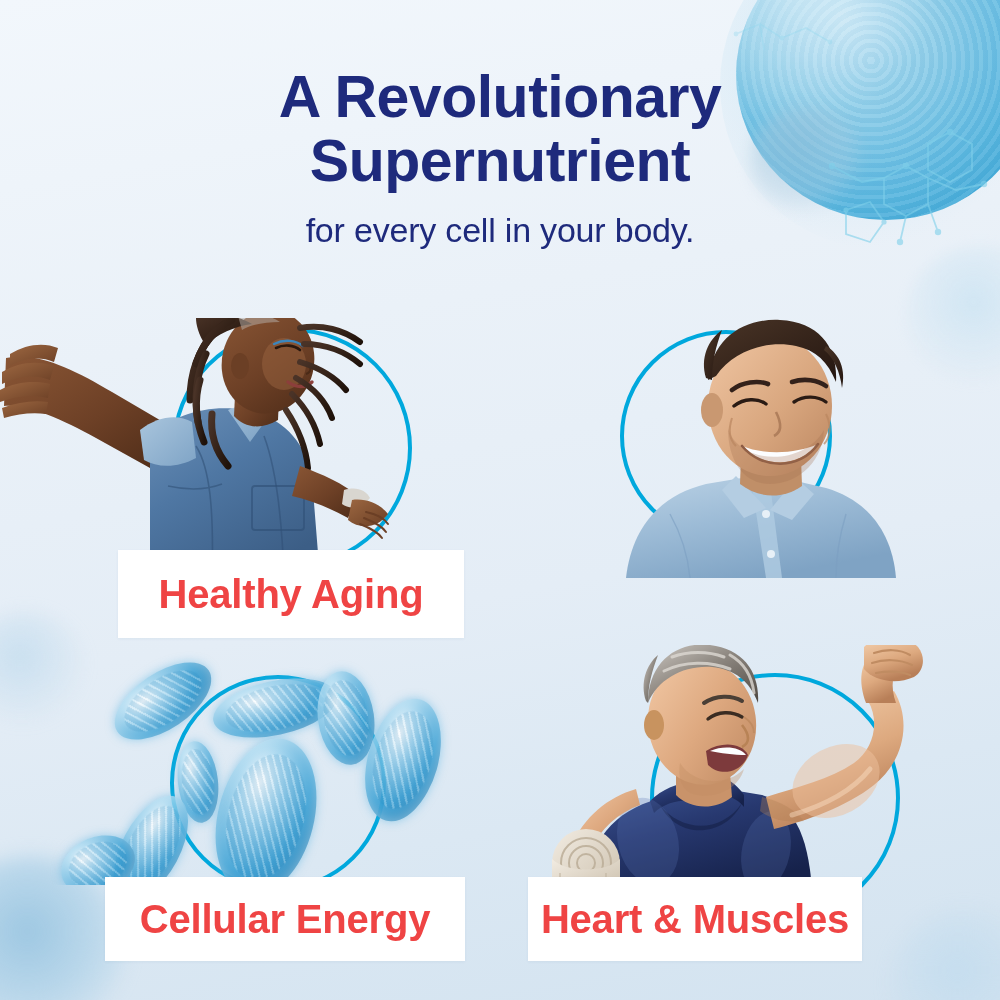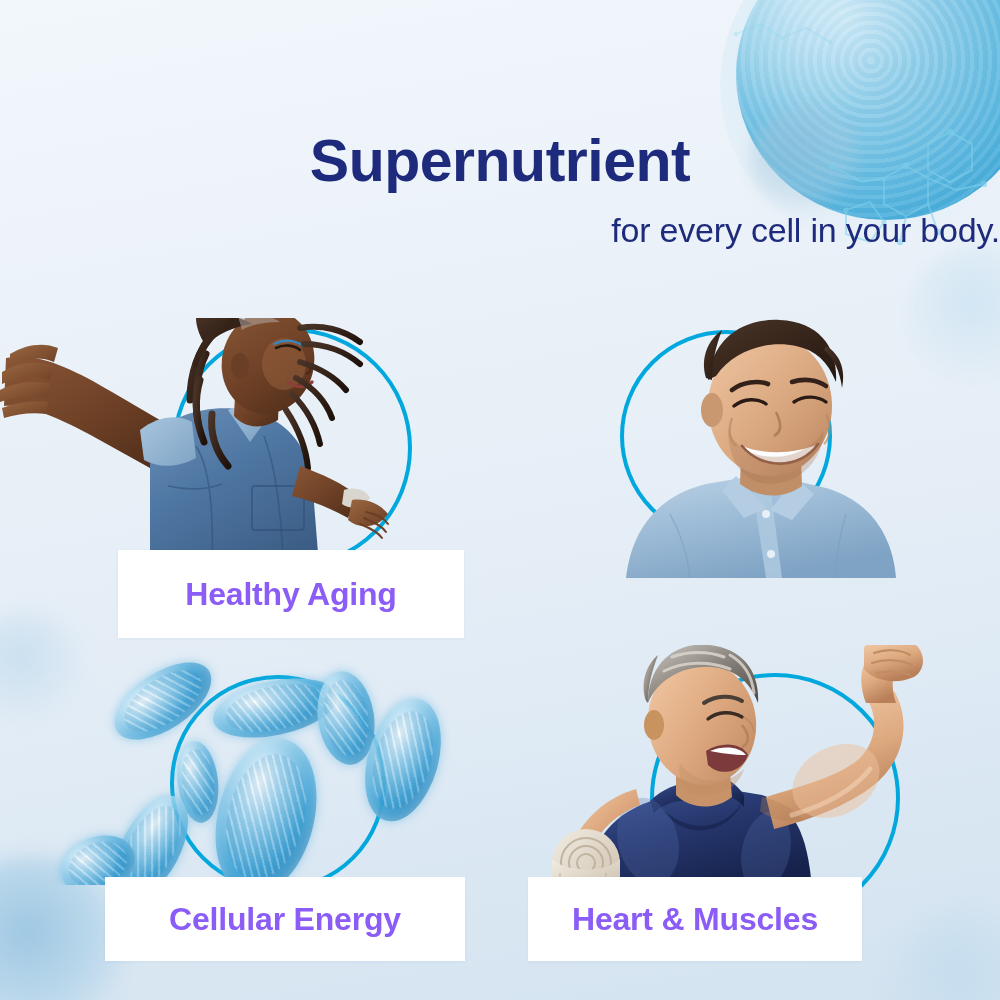--- a/index.html
+++ b/index.html
@@ -94,21 +94,20 @@
     font-size:59px;
     line-height:1.08;
     letter-spacing:-0.5px;
   }
   .subhead{
     margin-top:18px;
     color:#1e2a7c;
     font-weight:normal;
     font-size:34px;
     letter-spacing:-0.2px;
-    text-align:right;
   }
 
   
   .tile{ position:absolute; }
   .tile-visual{ position:absolute; overflow:hidden; }
 
   .ring{
     position:absolute;
     border-radius:50%;
     border:4px solid #00a8dd;
@@ -116,23 +115,23 @@
 
   .label-card{
     position:absolute;
     background:#ffffff;
     display:flex;
     align-items:center;
     justify-content:center;
     box-shadow:0 1px 3px rgba(40,80,120,.06);
   }
   .label-card span{
-    color:#8b5cf6;
+    color:#ef4444;
     font-weight:bold;
-    font-size:32px;
+    font-size:40px;
     letter-spacing:-0.2px;
     white-space:nowrap;
   }
 
   
   #tile-healthy-aging{ left:0; top:318px; width:470px; height:320px; }
   #tile-healthy-aging .ring{ left:172px; top:10px; width:240px; height:240px; }
 
   
   #tile-brain-health{ left:530px; top:318px; width:470px; height:320px; }
@@ -209,21 +208,21 @@
     </g>
     <g fill="#8fd7ee">
       <circle cx="6" cy="18" r="2.4"></circle>
         <circle cx="52" cy="22" r="2.4"></circle>
         <circle cx="100" cy="26" r="2.4"></circle>
     </g>
   </svg>
 
   <header class="header">
     <h1 class="headline crisp-text">
-      <br>
+      <span>A Revolutionary</span><br>
       <span>Supernutrient</span>
     </h1>
     <p class="subhead crisp-text">for every cell in your body.</p>
   </header>
 
   <section class="tile" id="tile-healthy-aging">
     <div class="ring"></div>
 
     <svg class="tile-visual" style="left:0;top:0;width:470px;height:260px;" viewBox="0 0 470 260">
       <defs>

